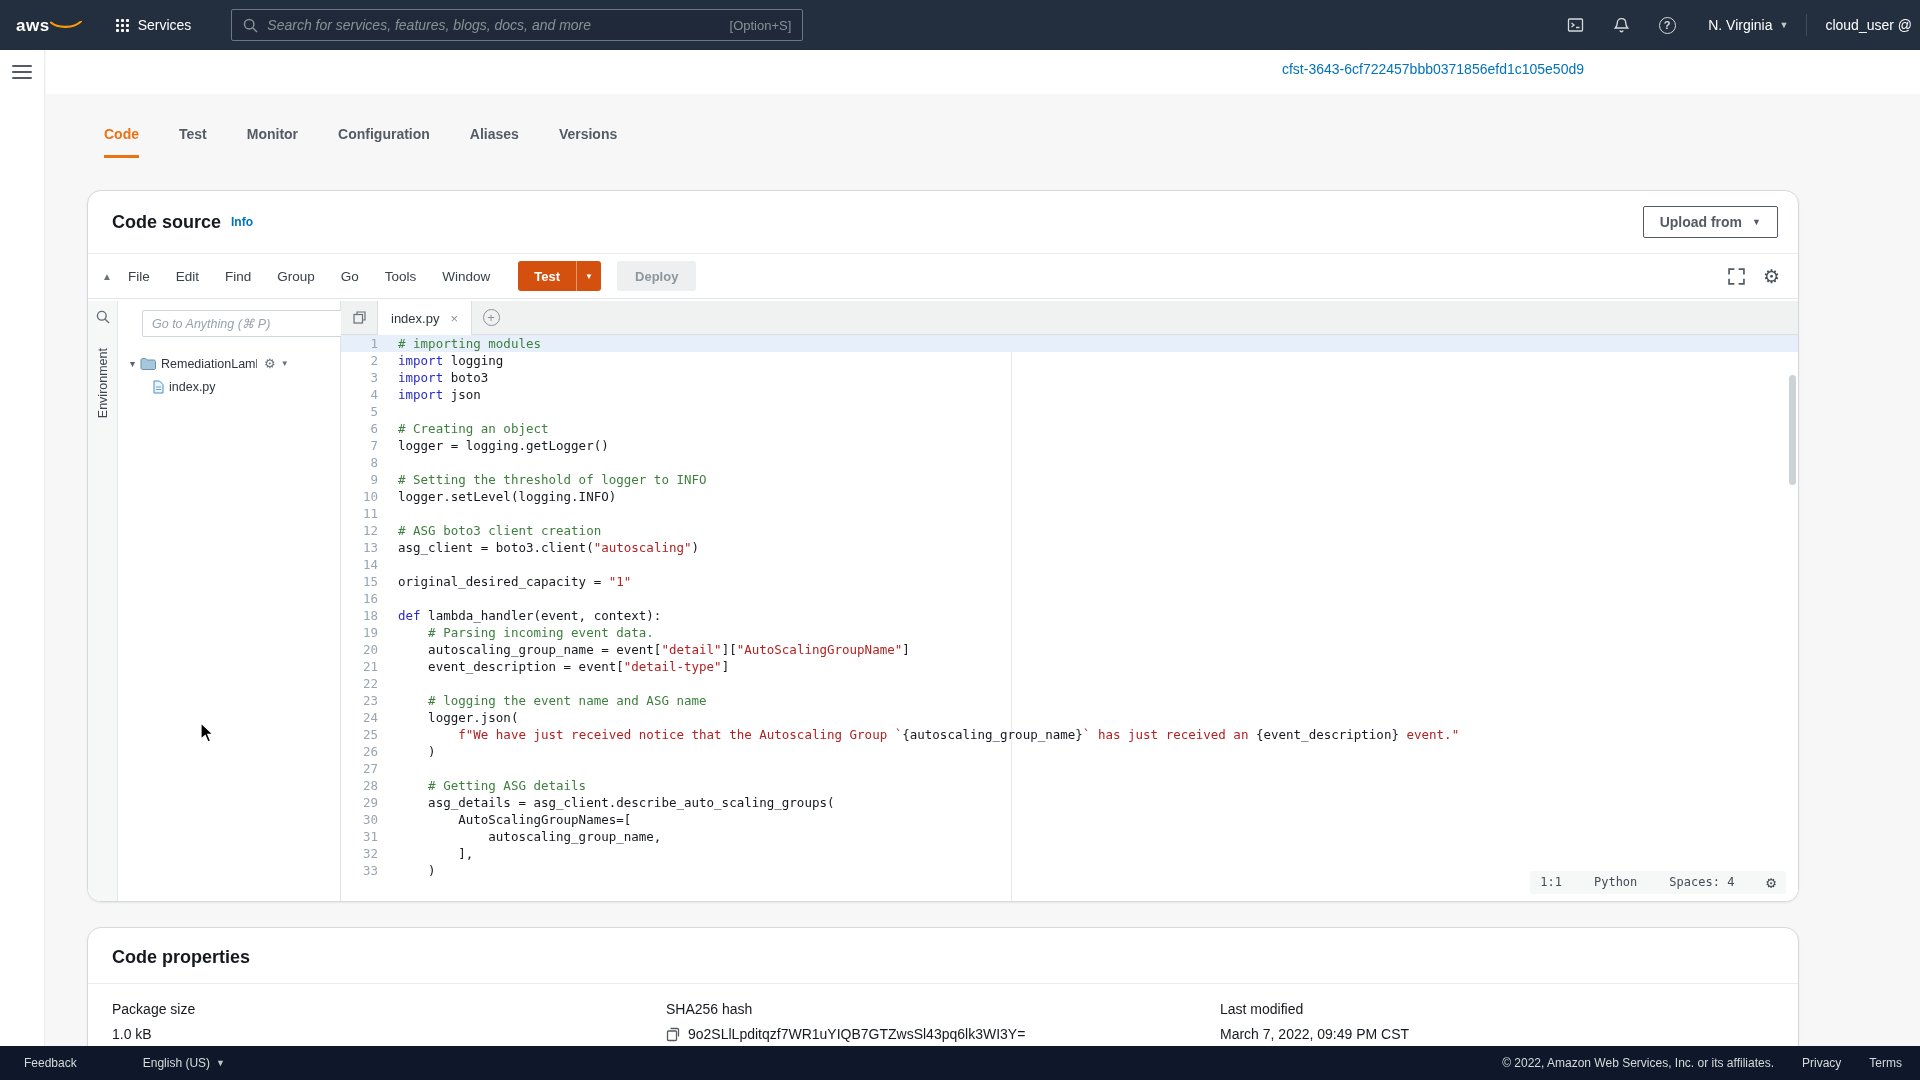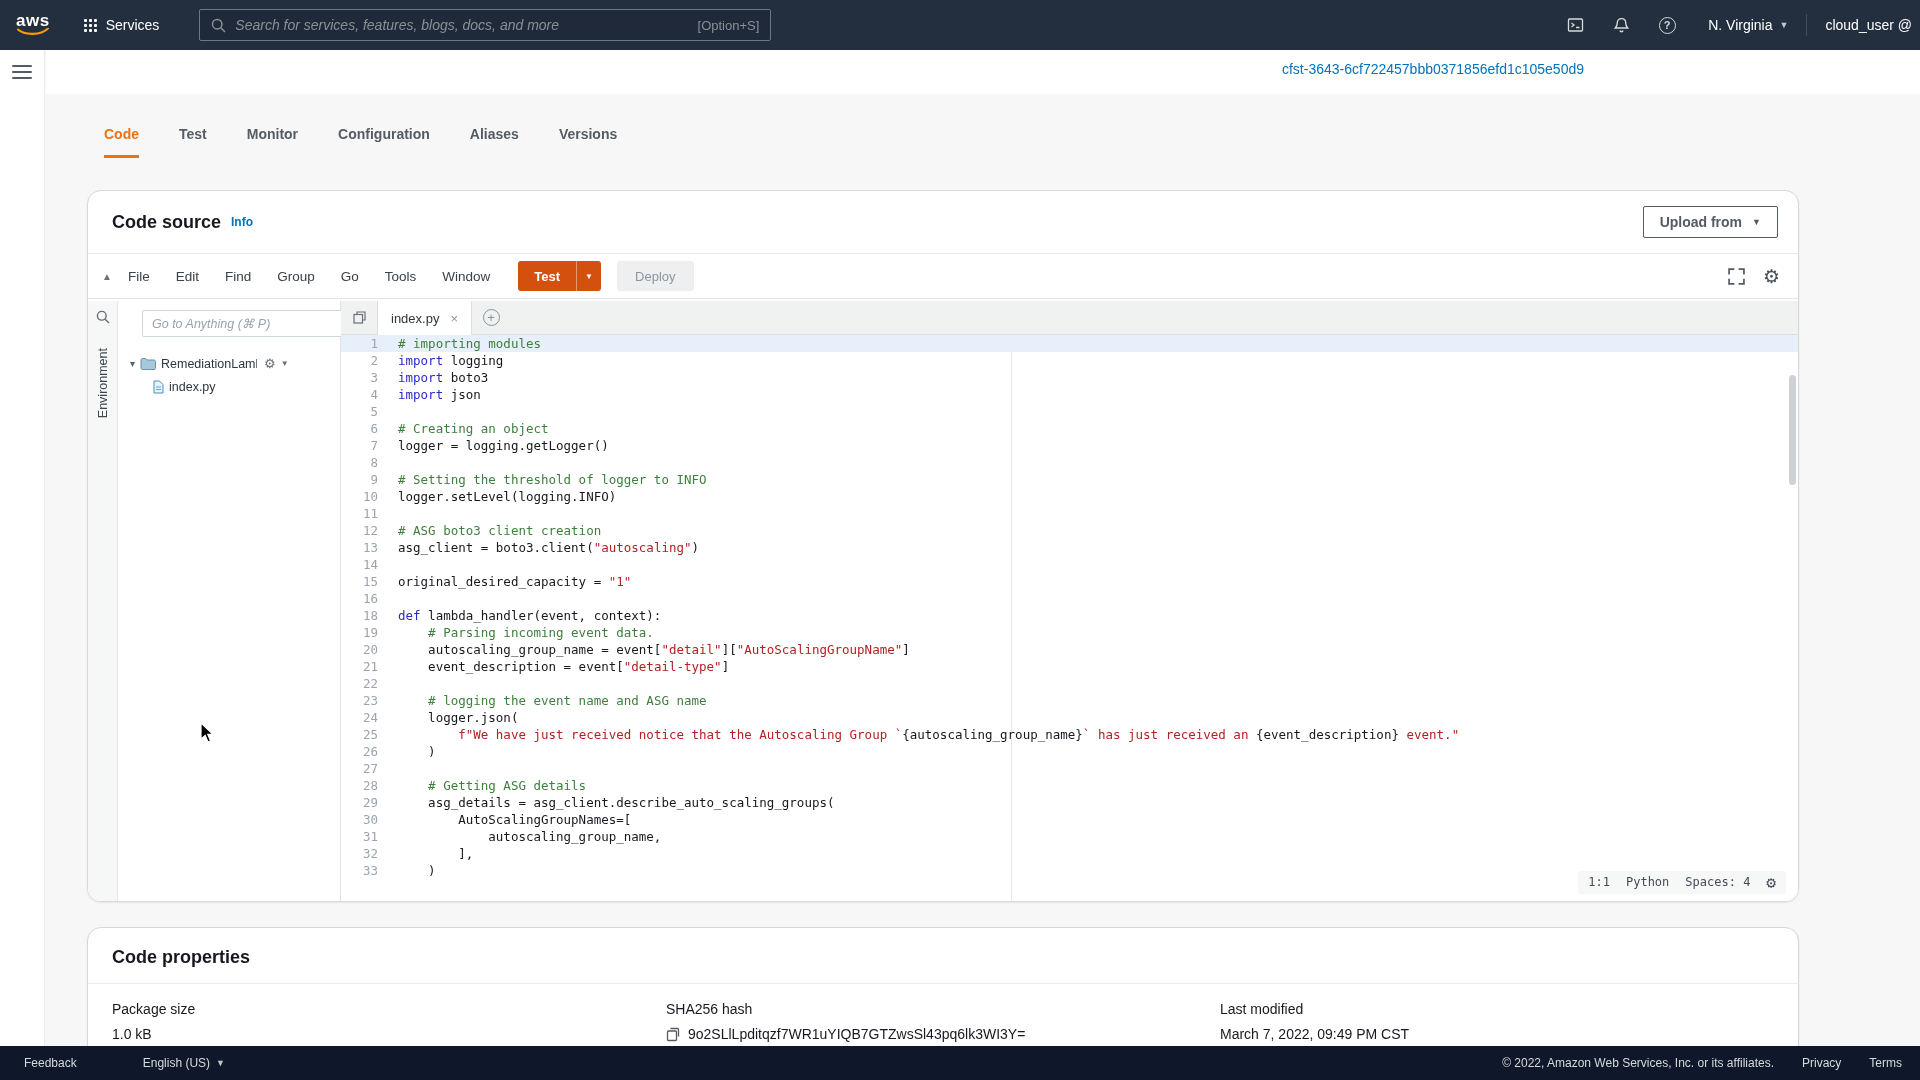--- a/index.html
+++ b/index.html
@@ -2,21 +2,21 @@
 <html><head>
 <meta charset="utf-8">
 <style>
   *{box-sizing:border-box;margin:0;padding:0}
   body{width:1920px;height:1080px;position:relative;overflow:hidden;
        font-family:"Liberation Sans",sans-serif;color:#16191f;background:#f7f7f8}
 
   
   .topnav{position:absolute;top:0;left:0;width:1920px;height:50px;background:#232f3e;
           display:flex;align-items:center;z-index:40}
-  .logo{margin:0 20px 0 16px;display:flex;flex-direction:column;align-items:center;cursor:pointer}
+  .logo{margin:0 20px 0 16px;display:flex;flex-direction:row;align-items:center;cursor:pointer}
   .aws-text{color:#fff;font-weight:bold;font-size:17px;line-height:15px;letter-spacing:.5px}
   .services{display:flex;align-items:center;gap:9px;color:#fff;font-size:14px;height:100%;
             padding:0 14px;cursor:pointer}
   .grid-icon{display:grid;grid-template-columns:repeat(3,3px);grid-gap:2px}
   .grid-icon i{width:3px;height:3px;background:#fff;border-radius:1px;display:block}
   .nav-search{display:flex;align-items:center;gap:9px;width:572px;height:32px;margin-left:26px;
               background:#20293a;border:1px solid #6b7687;border-radius:2px;padding:0 11px}
   .nav-search input{flex:1;background:transparent;border:none;outline:none;color:#d5dbdb;
                     font-style:italic;font-size:14px;font-family:"Liberation Sans",sans-serif}
   .nav-search input::placeholder{color:#879196}
@@ -63,21 +63,21 @@
                   display:flex;align-items:center;padding:0 18px 0 14px}
   .collapse-caret{color:#687078;font-size:10px;cursor:pointer}
   .menu-items{display:flex;gap:26px;margin-left:16px}
   .menu-item{font-size:13.5px;color:#394149;cursor:pointer}
   .test-btn{margin-left:28px;display:flex;height:30px;border-radius:3px;overflow:hidden;
             background:#d4500f;cursor:pointer}
   .test-main{padding:0 16px;color:#fff;font-weight:bold;font-size:13px;display:flex;align-items:center}
   .test-caret{width:25px;border-left:1px solid rgba(255,255,255,.4);color:#fff;display:flex;
               align-items:center;justify-content:center;font-size:8px}
   .deploy-btn{margin-left:16px;height:30px;padding:0 18px;background:#edeff0;color:#8d959d;
-              font-weight:normal;font-size:13px;border:none;border-radius:3px;display:flex;
+              font-weight:bold;font-size:13px;border:none;border-radius:3px;display:flex;
               align-items:center;cursor:not-allowed}
   .toolbar-right{margin-left:auto;display:flex;align-items:center;gap:18px}
   .gear{font-size:19px;color:#474f58;cursor:pointer;line-height:1}
 
   
   .editor{position:absolute;top:110px;left:0;width:1710px;height:600px;display:flex;background:#fff}
   .icon-rail{width:30px;background:#f6f7f7;border-right:1px solid #e6e8ea;display:flex;
              flex-direction:column;align-items:center;padding-top:9px;flex:0 0 30px}
   .env-label{margin-top:24px;writing-mode:vertical-rl;transform:rotate(180deg);
              font-size:12.5px;color:#3f4650;cursor:pointer}
@@ -111,21 +111,21 @@
   .print-margin{position:absolute;top:0;bottom:0;left:670px;width:1px;background:#e9e9e9}
   .code-line{display:flex;white-space:pre;height:17px;position:relative;cursor:text}
   .code-line.active{background:#e7f0fa}
   .gutter{flex:0 0 50px;width:50px;padding-right:13px;text-align:right;color:#9aa5b1}
   .line-text{padding-left:7px}
   .tok-c{color:#3f7f3f}
   .tok-k{color:#2a2ac9}
   .tok-s{color:#b22222}
   .tok-p{color:#16191f}
 
-  .status-bar{position:absolute;right:12px;bottom:7px;display:flex;align-items:center;gap:16px;
+  .status-bar{position:absolute;right:12px;bottom:7px;display:flex;align-items:center;gap:32px;
               background:rgba(246,247,247,.95);border-radius:3px;padding:3px 10px;
               font-size:12px;color:#434c56}
   .status-item{cursor:pointer}
   .scroll-thumb{position:absolute;right:2px;top:40px;width:7px;height:110px;background:#cdd2d7;
                 border-radius:4px;cursor:pointer}
 
   
   .props-card{top:877px;height:170px;overflow:hidden}
   .props-header{padding:19px 24px 15px;font-size:18px;font-weight:bold;border-bottom:1px solid #e9ebed}
   .props-grid{display:grid;grid-template-columns:1fr 1fr 1fr;padding:17px 24px 0}

